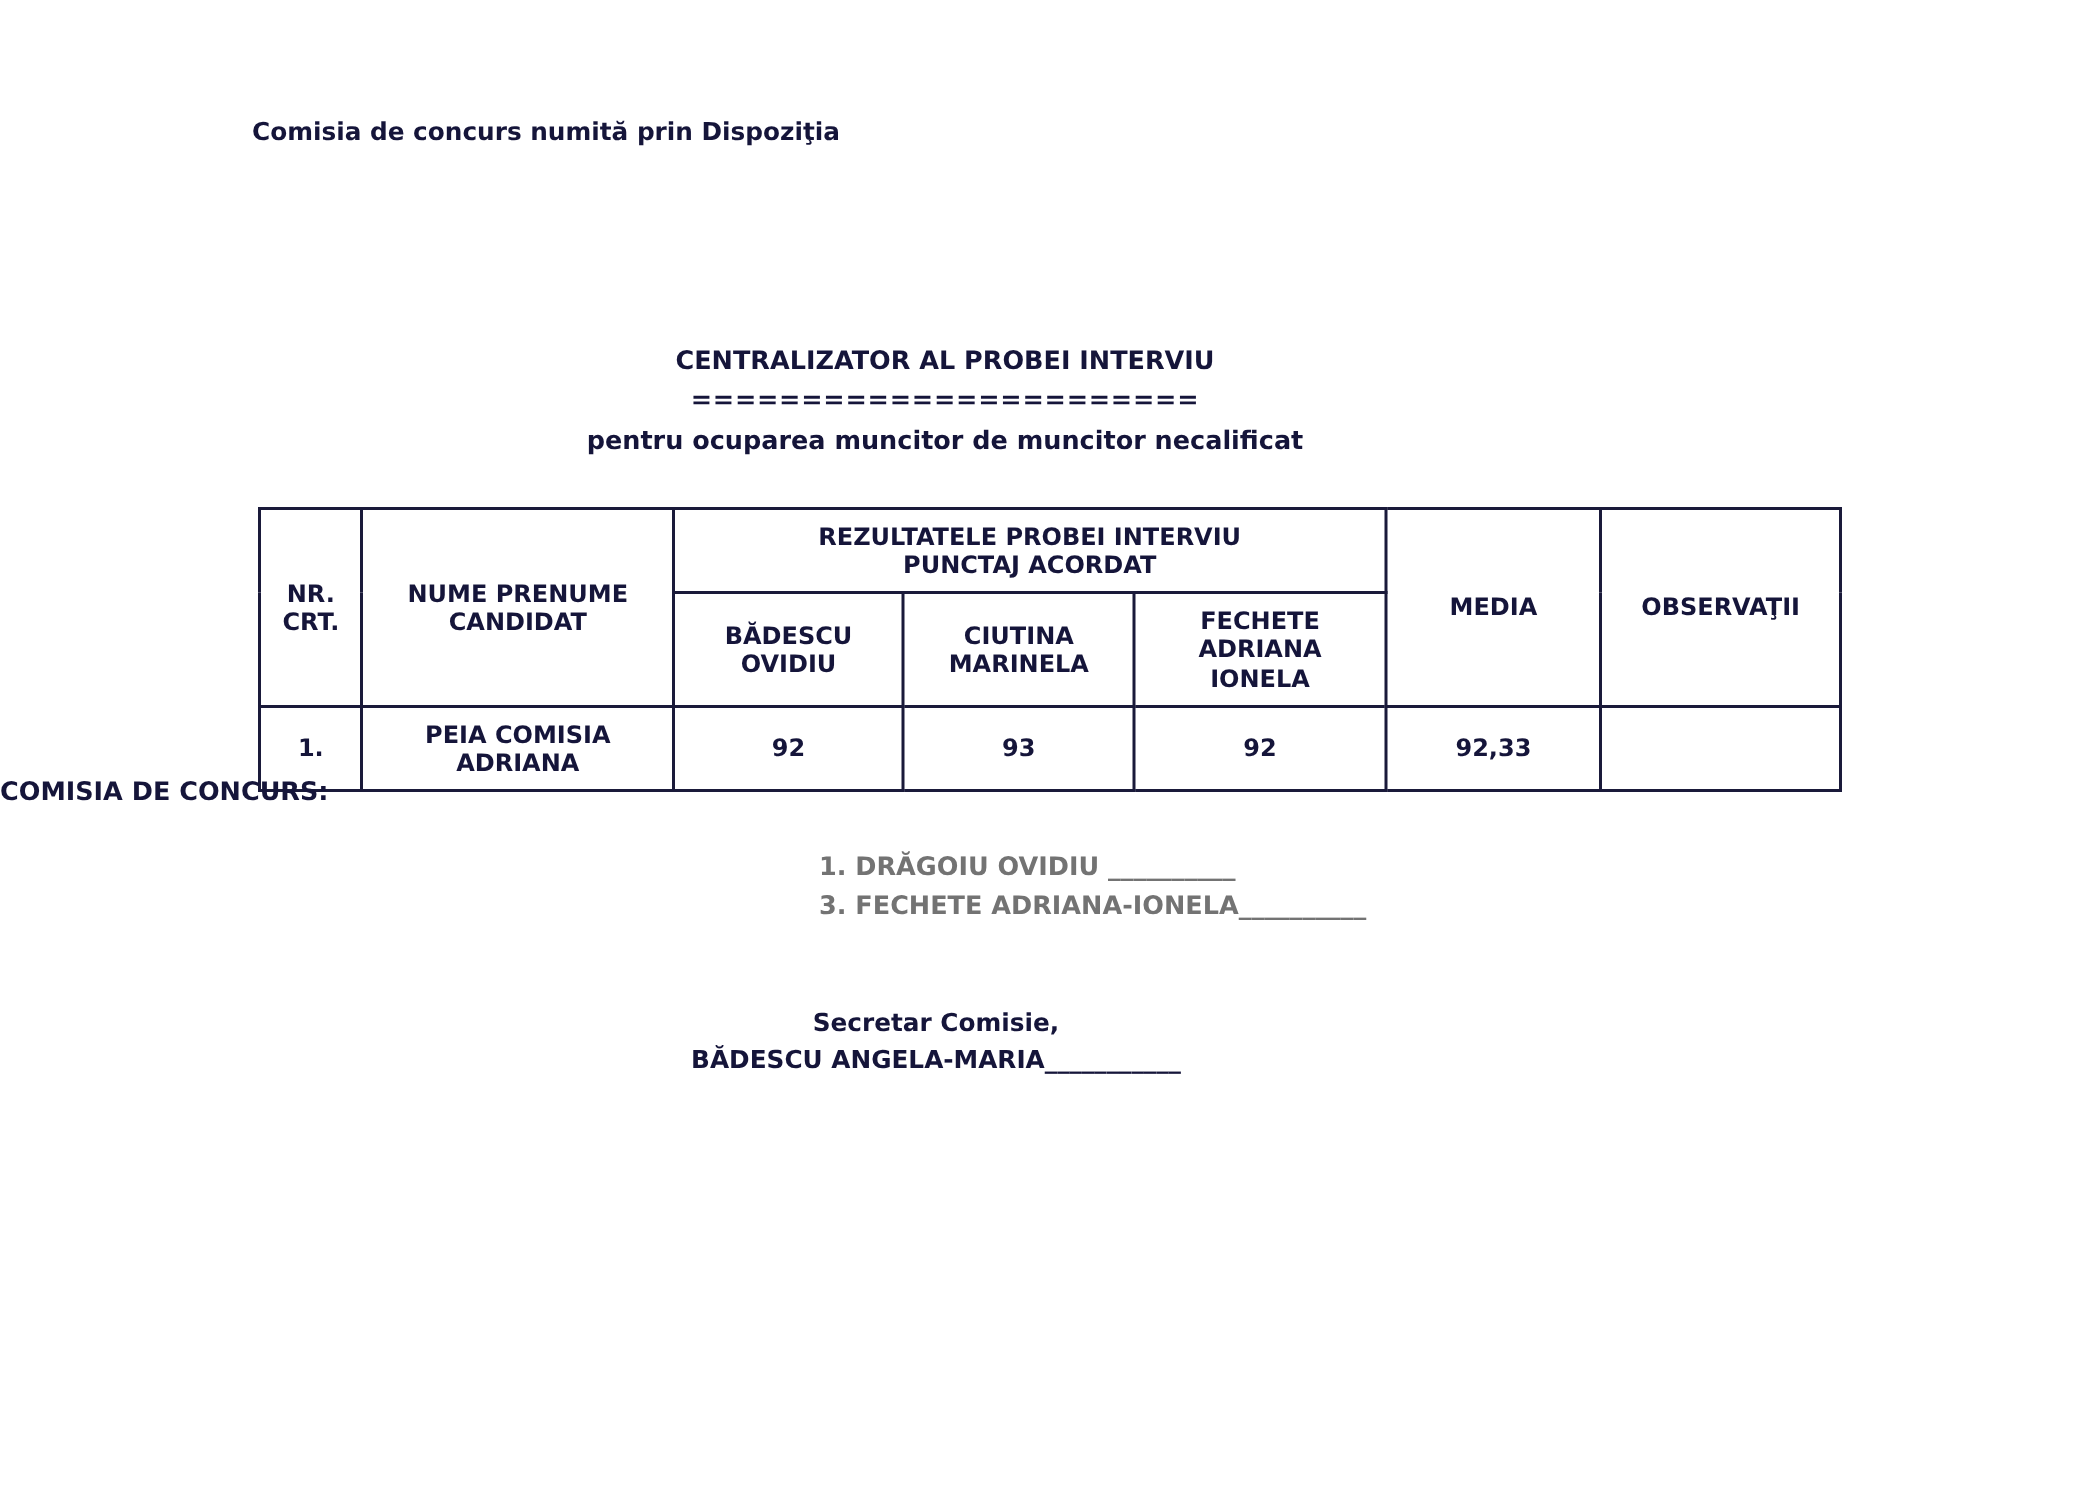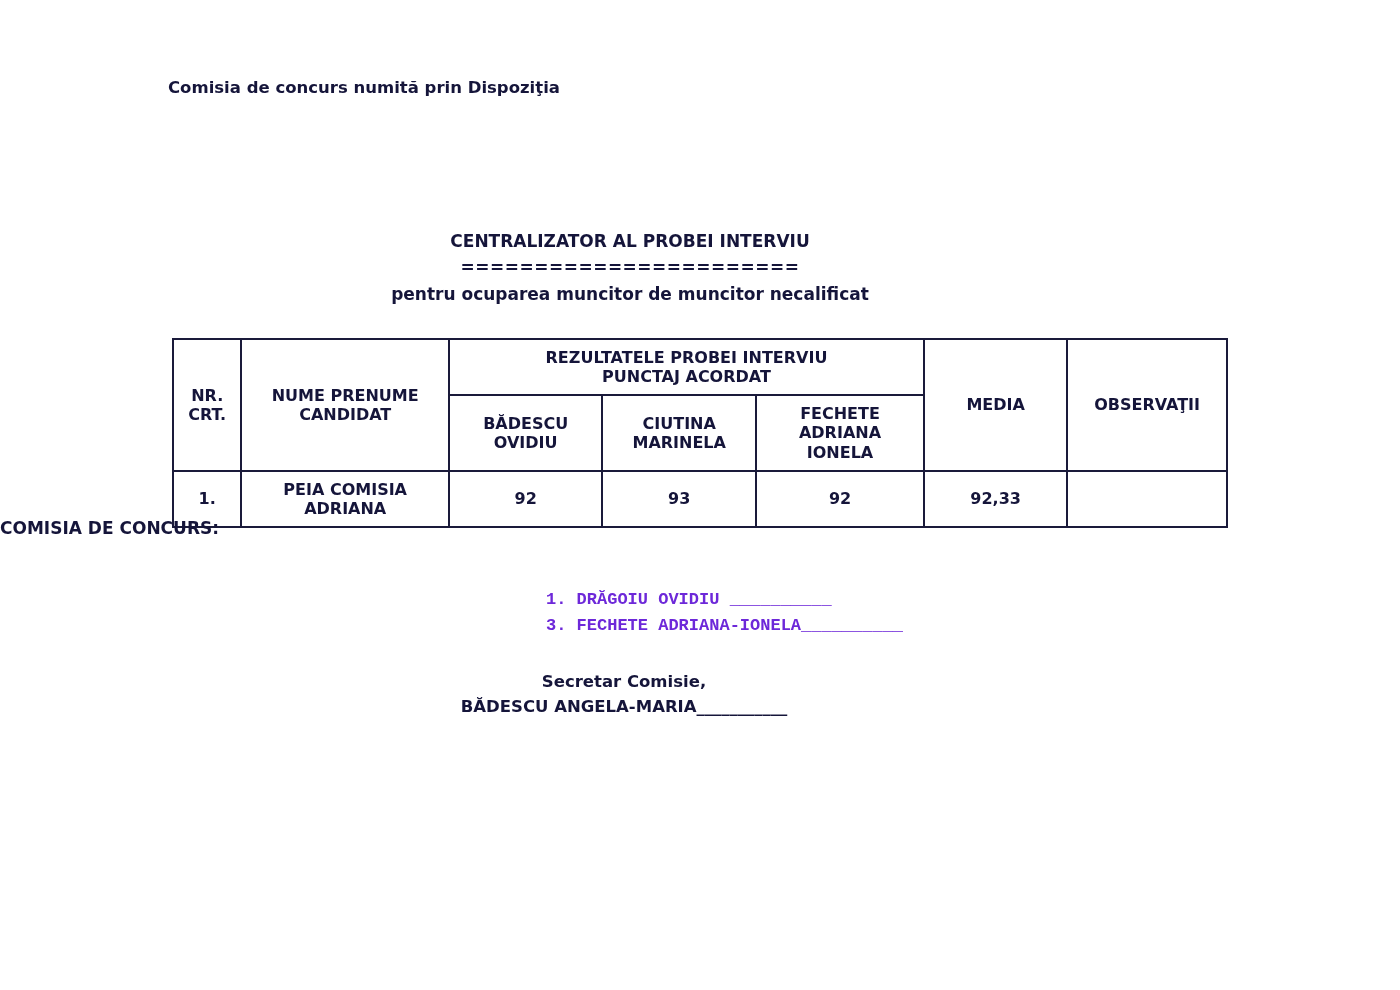--- a/index.html
+++ b/index.html
@@ -85,26 +85,25 @@
     left: 0;
     top: 518px;
     width: 1400px;
     font-size: 17px;
     font-weight: bold;
     color: #15153a;
   }
   .members {
     position: absolute;
     left: 546px;
-    top: 587px;
+    top: 566px;
     font-size: 17px;
     font-weight: bold;
     line-height: 1.5;
-    color: #6d28d9;
-    font-family: Liberation Mono, monospace;
+    color: #737373;
   }
   .members div { white-space: nowrap; }
   .secretary {
     position: absolute;
     left: 0;
     top: 670px;
     width: 1248px;
     text-align: center;
     font-size: 16.5px;
     font-weight: bold;

